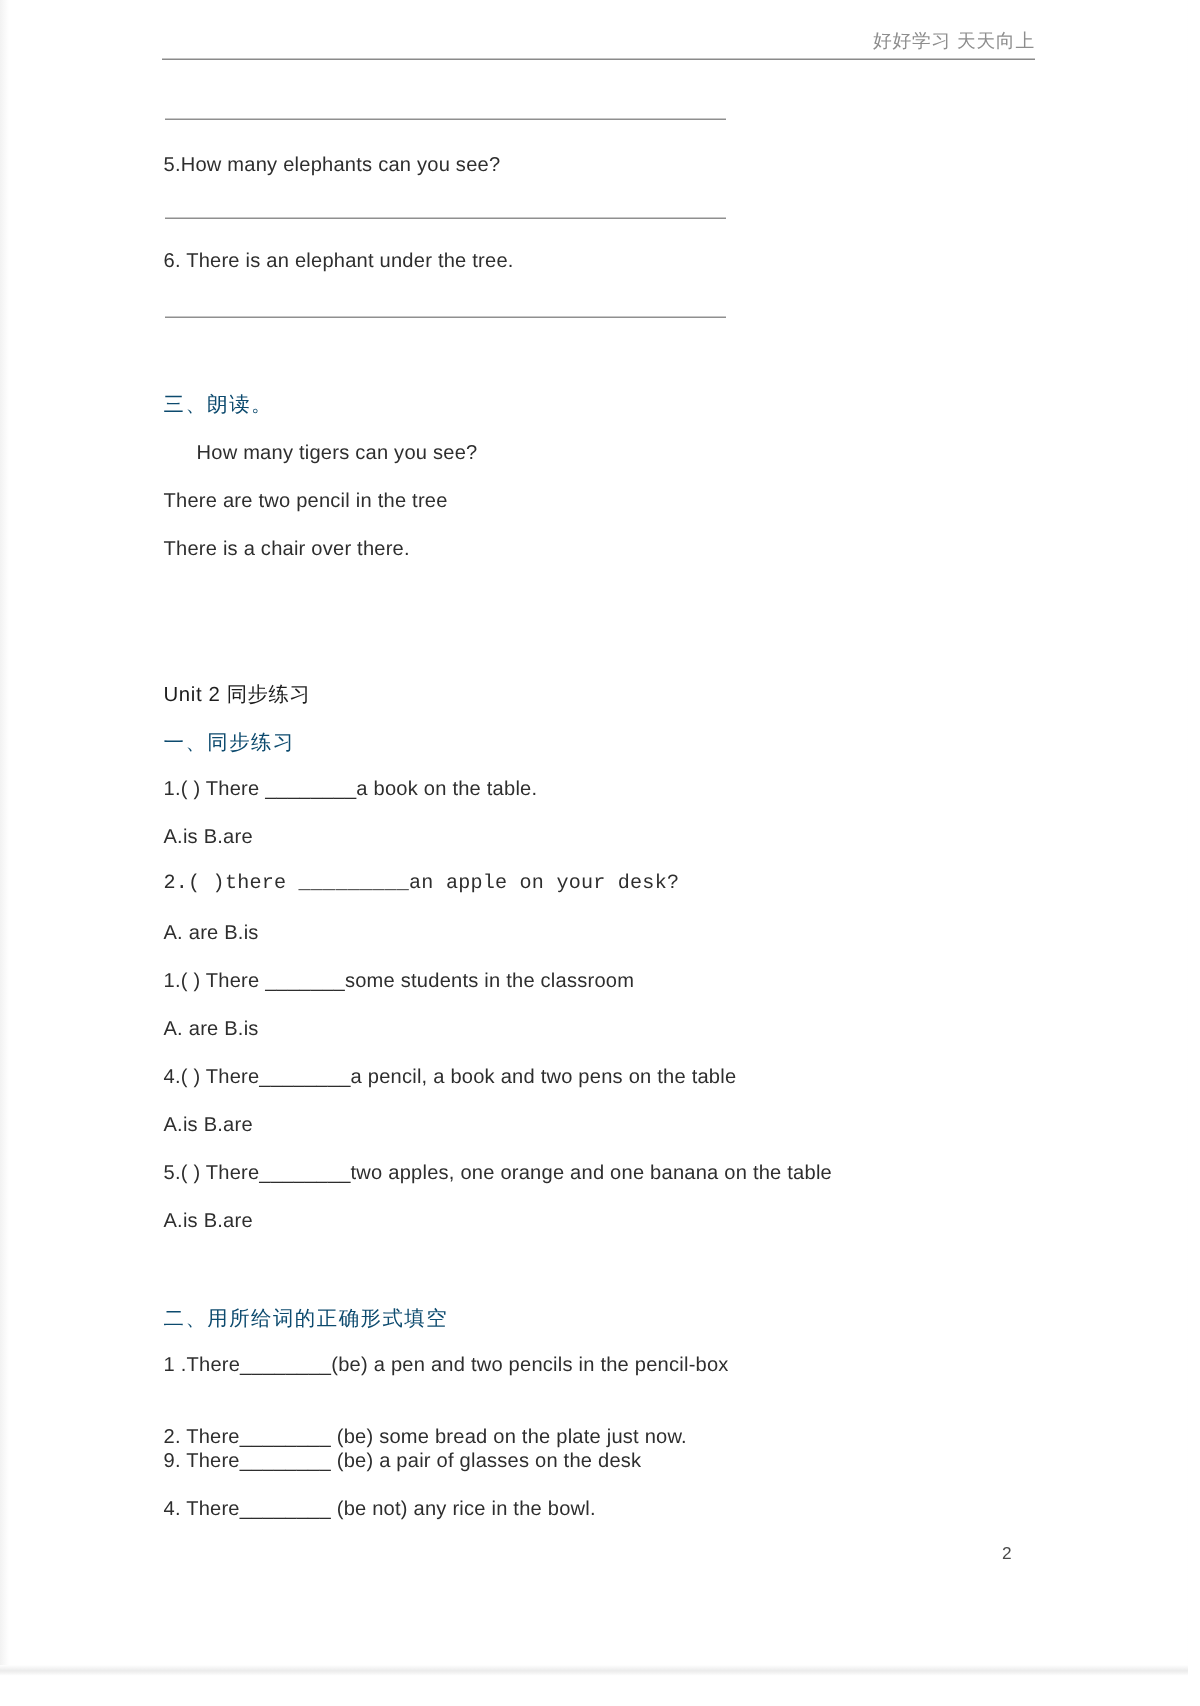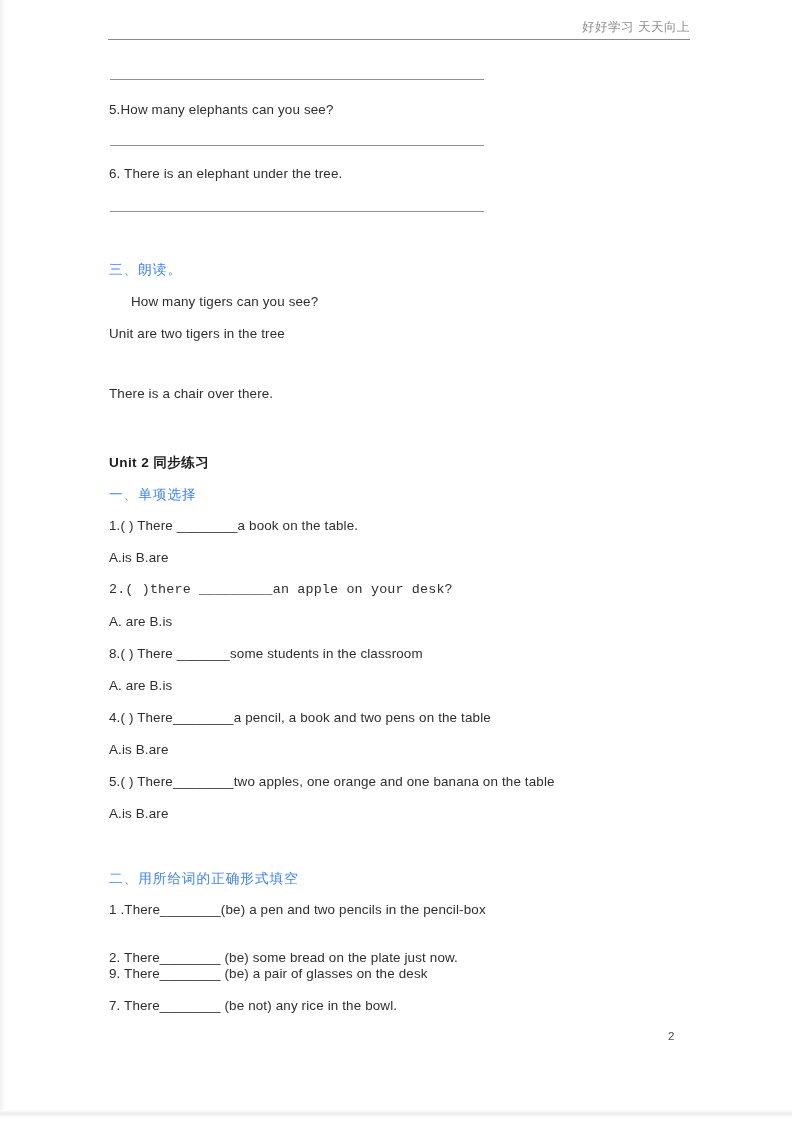--- a/index.html
+++ b/index.html
@@ -66,27 +66,27 @@
     letter-spacing: 0.15px;
   }
   .answer-rule {
     position: absolute;
     left: 110px;
     width: 374px;
     height: 1px;
     background: #8f8f8f;
   }
   .cn-heading {
-    color: #3b82f6;
+    color: #0c4a6e;
     font-size: 13.6px;
     letter-spacing: 1px;
   }
   .unit-heading {
     color: #1d1d1d;
-    font-weight: bold;
+    font-weight: normal;
     font-size: 13.6px;
     letter-spacing: 0.4px;
   }
 
   
   .watermark {
     position: absolute;
     left: 370px;
     top: 985px;
     font-size: 76px;
@@ -117,43 +117,43 @@
   <div class="header-rule"></div>
 
   <div class="answer-rule" style="top:79px;"></div>
   <div class="line" style="left:109px; top:102px;text-align:right;">5.How many elephants can you see?</div>
   <div class="answer-rule" style="top:145px;"></div>
   <div class="line" style="left:109px; top:166px;">6. There is an elephant under the tree.</div>
   <div class="answer-rule" style="top:211px;"></div>
 
   <div class="line cn-heading" style="left:109px; top:261px;">三、朗读。</div>
   <div class="line" style="left:109px; top:294px;margin-left:22px;">How many tigers can you see?</div>
-  <div class="line" style="left:109px; top:326px;">Unit are two tigers in the tree</div>
-  <div class="line" style="left:109px; top:358px;margin-top:28px;">There is a chair over there.</div>
+  <div class="line" style="left:109px; top:326px;">There are two pencil in the tree</div>
+  <div class="line" style="left:109px; top:358px;">There is a chair over there.</div>
 
   <div class="line unit-heading" style="left:109px; top:454px;">Unit 2 同步练习</div>
-  <div class="line cn-heading" style="left:109px; top:486px;">一、单项选择</div>
+  <div class="line cn-heading" style="left:109px; top:486px;">一、同步练习</div>
 
   <div class="line" style="left:109px; top:518px;">1.(        ) There ________a book on the table.</div>
   <div class="line" style="left:109px; top:550px;">A.is               B.are</div>
 
   <div class="line" style="left:109px; top:582px;font-family:Liberation Mono, monospace;">2.(        )there _________an apple on your desk?</div>
   <div class="line" style="left:109px; top:614px;">A. are          B.is</div>
 
-  <div class="line" style="left:109px; top:646px;">8.(        ) There  _______some students in the classroom</div>
+  <div class="line" style="left:109px; top:646px;">1.(        ) There  _______some students in the classroom</div>
   <div class="line" style="left:109px; top:678px;">A. are            B.is</div>
 
   <div class="line" style="left:109px; top:710px;">4.(        ) There________a pencil, a book and two pens on the table</div>
   <div class="line" style="left:109px; top:742px;">A.is               B.are</div>
 
   <div class="line" style="left:109px; top:774px;">5.(   ) There________two apples, one orange and one banana on the table</div>
   <div class="line" style="left:109px; top:806px;">A.is               B.are</div>
 
   <div class="line cn-heading" style="left:109px; top:870px;">二、用所给词的正确形式填空</div>
 
   <div class="line" style="left:109px; top:902px;">1 .There________(be) a pen and two pencils in the pencil-box</div>
   <div class="line" style="left:109px; top:934px;margin-top:16px;">2. There________ (be) some bread on the plate just now.</div>
   <div class="line" style="left:109px; top:966px;">9. There________ (be) a pair of glasses on the desk</div>
-  <div class="line" style="left:109px; top:998px;">7. There________ (be not) any rice in the bowl.</div>
+  <div class="line" style="left:109px; top:998px;">4. There________ (be not) any rice in the bowl.</div>
 
   <div class="page-number">2</div>
 
 </div>
 
 </body></html>

